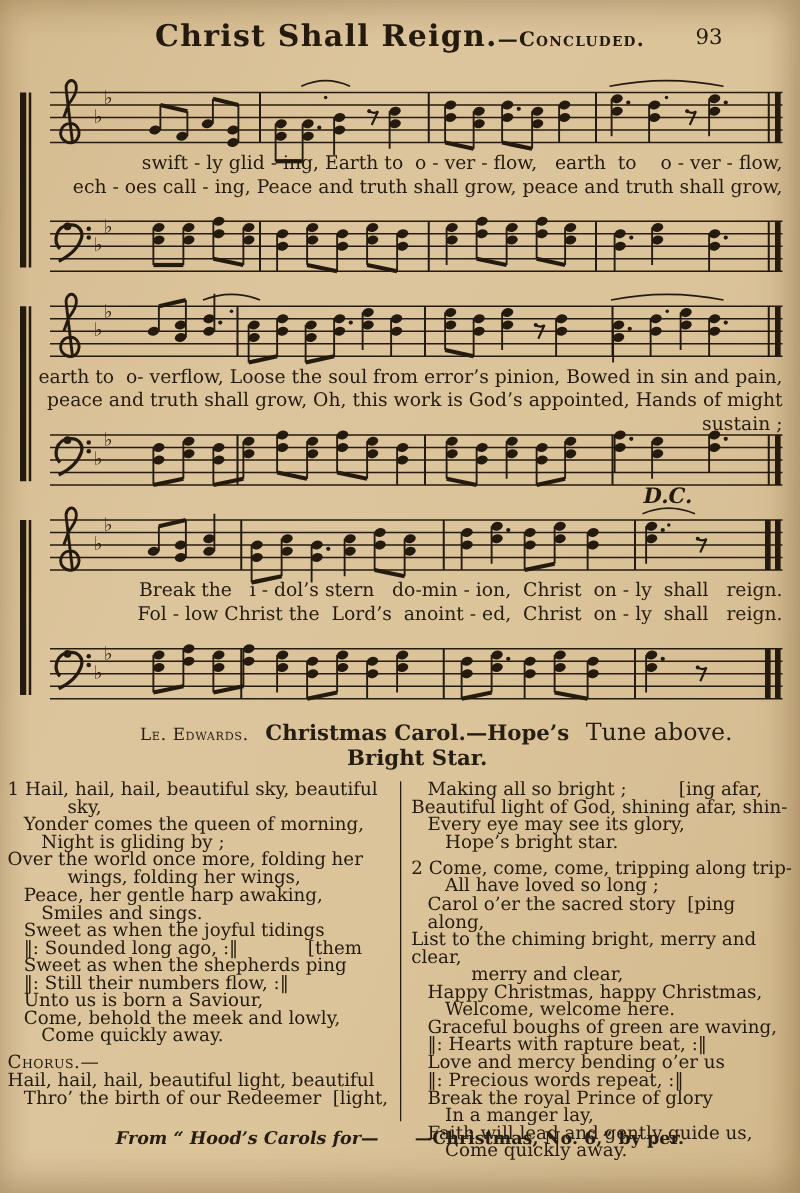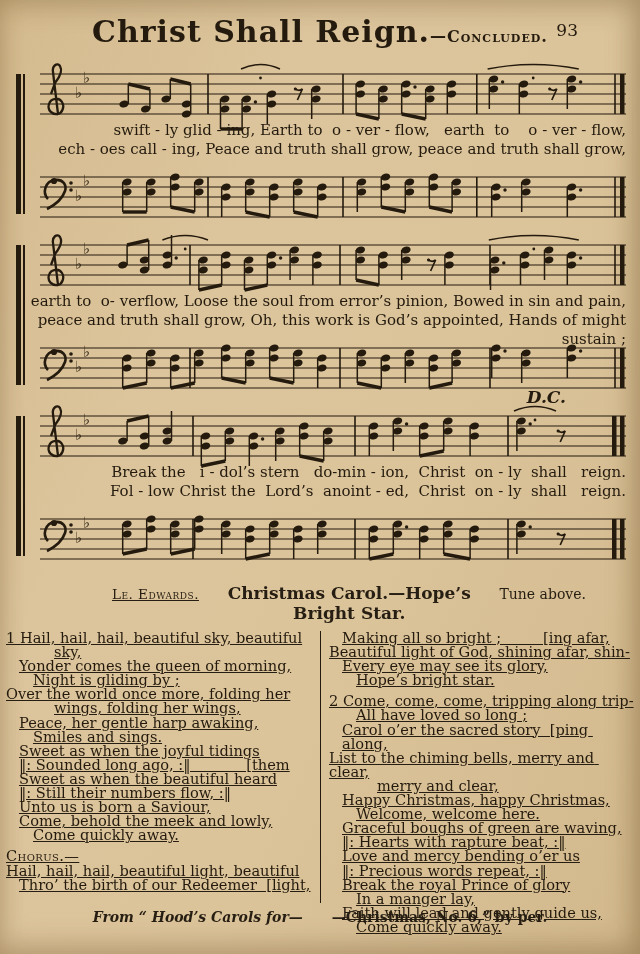--- a/index.html
+++ b/index.html
@@ -11,42 +11,42 @@
     position:relative;
   }
   .page{
     width:640px;height:954px;position:relative;
     background:linear-gradient(115deg,#d4ba8e 0%,#dcc49c 30%,#dbc39a 60%,#d2b88c 100%);
     box-shadow:inset -10px 0 26px rgba(110,80,40,.22), inset 0 10px 24px rgba(110,80,40,.16), inset 0 -12px 24px rgba(110,80,40,.18);
   }
   
   .titlebar{position:relative;padding-top:14px;height:42px;text-align:center;}
   .title-main{
-    font-weight:bold;font-size:30px;letter-spacing:1px;color:#241b0e;text-align:center;
+    font-weight:bold;font-size:24px;letter-spacing:1px;color:#241b0e;text-align:center;
   }
   .title-suffix{
     font-weight:bold;font-size:16px;font-variant:small-caps;letter-spacing:1px;color:#241b0e;
   }
   .pagenum{position:absolute;right:62px;top:20px;font-size:17px;color:#241b0e;}
   
   .music{padding-top:6px;}
   .system{position:relative;height:156px;margin:0 14px 15px 14px;}
   .staff{display:block;overflow:visible;margin-left:14px;}
   .sysbar{position:absolute;left:2px;top:12px;height:140px;width:5px;background:#241b0e;}
   .sysbar2{position:absolute;left:9px;top:12px;height:140px;width:2px;background:#241b0e;}
   .lyrics{height:44px;padding-top:3px;text-align:right;}
   .lyr{font-size:15px;line-height:19px;color:#241b0e;white-space:pre-wrap;}
-  .dc{position:absolute;top:-17px;right:60px;font-style:italic;font-weight:bold;font-size:17px;color:#241b0e;}
+  .dc{position:absolute;top:-17px;right:72px;font-style:italic;font-weight:bold;font-size:17px;color:#241b0e;}
   
   .carol-head{display:flex;align-items:baseline;margin:2px 20px 0 20px;}
-  .carol-author{font-variant:small-caps;font-size:13.5px;margin-left:92px;letter-spacing:.5px;text-decoration:underline;}
+  .carol-author{font-variant:small-caps;font-size:13.5px;margin-left:92px;letter-spacing:.5px;}
   .carol-title{flex:1;text-align:center;font-weight:bold;font-size:17px;}
-  .carol-tune{margin-right:34px;font-size:14px;margin-top:11px;}
+  .carol-tune{margin-right:34px;font-size:19px;}
   
-  .columns{display:flex;margin:8px 6px 0 6px;height:272px;text-decoration:underline;}
+  .columns{display:flex;margin:8px 6px 0 6px;height:272px;}
   .col{width:50%;box-sizing:border-box;}
   .col.right{border-left:1.5px solid #241b0e;padding-left:8px;}
   .col.left{padding-right:4px;}
   .vline{font-size:14.6px;line-height:14.1px;white-space:pre-wrap;color:#241b0e;}
   .vline.i1{padding-left:13px;}
   .vline.i2{padding-left:27px;}
   .vline.i3{padding-left:48px;}
   .vline.sc{font-variant:small-caps;letter-spacing:.4px;}
   .vline.gap{margin-top:7px;}
   
@@ -558,38 +558,38 @@
         <div class="vline i0">1 Hail, hail, hail, beautiful sky, beautiful</div>
         <div class="vline i3">sky,</div>
         <div class="vline i1">Yonder comes the queen of morning,</div>
         <div class="vline i2">Night is gliding by ;</div>
         <div class="vline i0">Over the world once more, folding her</div>
         <div class="vline i3">wings, folding her wings,</div>
         <div class="vline i1">Peace, her gentle harp awaking,</div>
         <div class="vline i2">Smiles and sings.</div>
         <div class="vline i1">Sweet as when the joyful tidings</div>
         <div class="vline i1">‖: Sounded long ago, :‖            [them</div>
-        <div class="vline i1">Sweet as when the beautiful heard</div>
+        <div class="vline i1">Sweet as when the shepherds ping</div>
         <div class="vline i1">‖: Still their numbers flow, :‖</div>
         <div class="vline i1">Unto us is born a Saviour,</div>
         <div class="vline i1">Come, behold the meek and lowly,</div>
         <div class="vline i2">Come quickly away.</div>
         <div class="vline i0 sc gap">Chorus.—</div>
         <div class="vline i0">Hail, hail, hail, beautiful light, beautiful</div>
         <div class="vline i1">Thro’ the birth of our Redeemer  [light,</div>
       </div>
     <div class="col right" id="col-right">
         <div class="vline i1">Making all so bright ;         [ing afar,</div>
         <div class="vline i0">Beautiful light of God, shining afar, shin-</div>
         <div class="vline i1">Every eye may see its glory,</div>
         <div class="vline i2">Hope’s bright star.</div>
         <div class="vline i0 gap">2 Come, come, come, tripping along trip-</div>
         <div class="vline i2">All have loved so long ;</div>
         <div class="vline i1">Carol o’er the sacred story  [ping along,</div>
-        <div class="vline i0">List to the chiming bells, merry and clear,</div>
+        <div class="vline i0">List to the chiming bright, merry and clear,</div>
         <div class="vline i3">merry and clear,</div>
         <div class="vline i1">Happy Christmas, happy Christmas,</div>
         <div class="vline i2">Welcome, welcome here.</div>
         <div class="vline i1">Graceful boughs of green are waving,</div>
         <div class="vline i1">‖: Hearts with rapture beat, :‖</div>
         <div class="vline i1">Love and mercy bending o’er us</div>
         <div class="vline i1">‖: Precious words repeat, :‖</div>
         <div class="vline i1">Break the royal Prince of glory</div>
         <div class="vline i2">In a manger lay,</div>
         <div class="vline i1">Faith will lead and gently guide us,</div>

